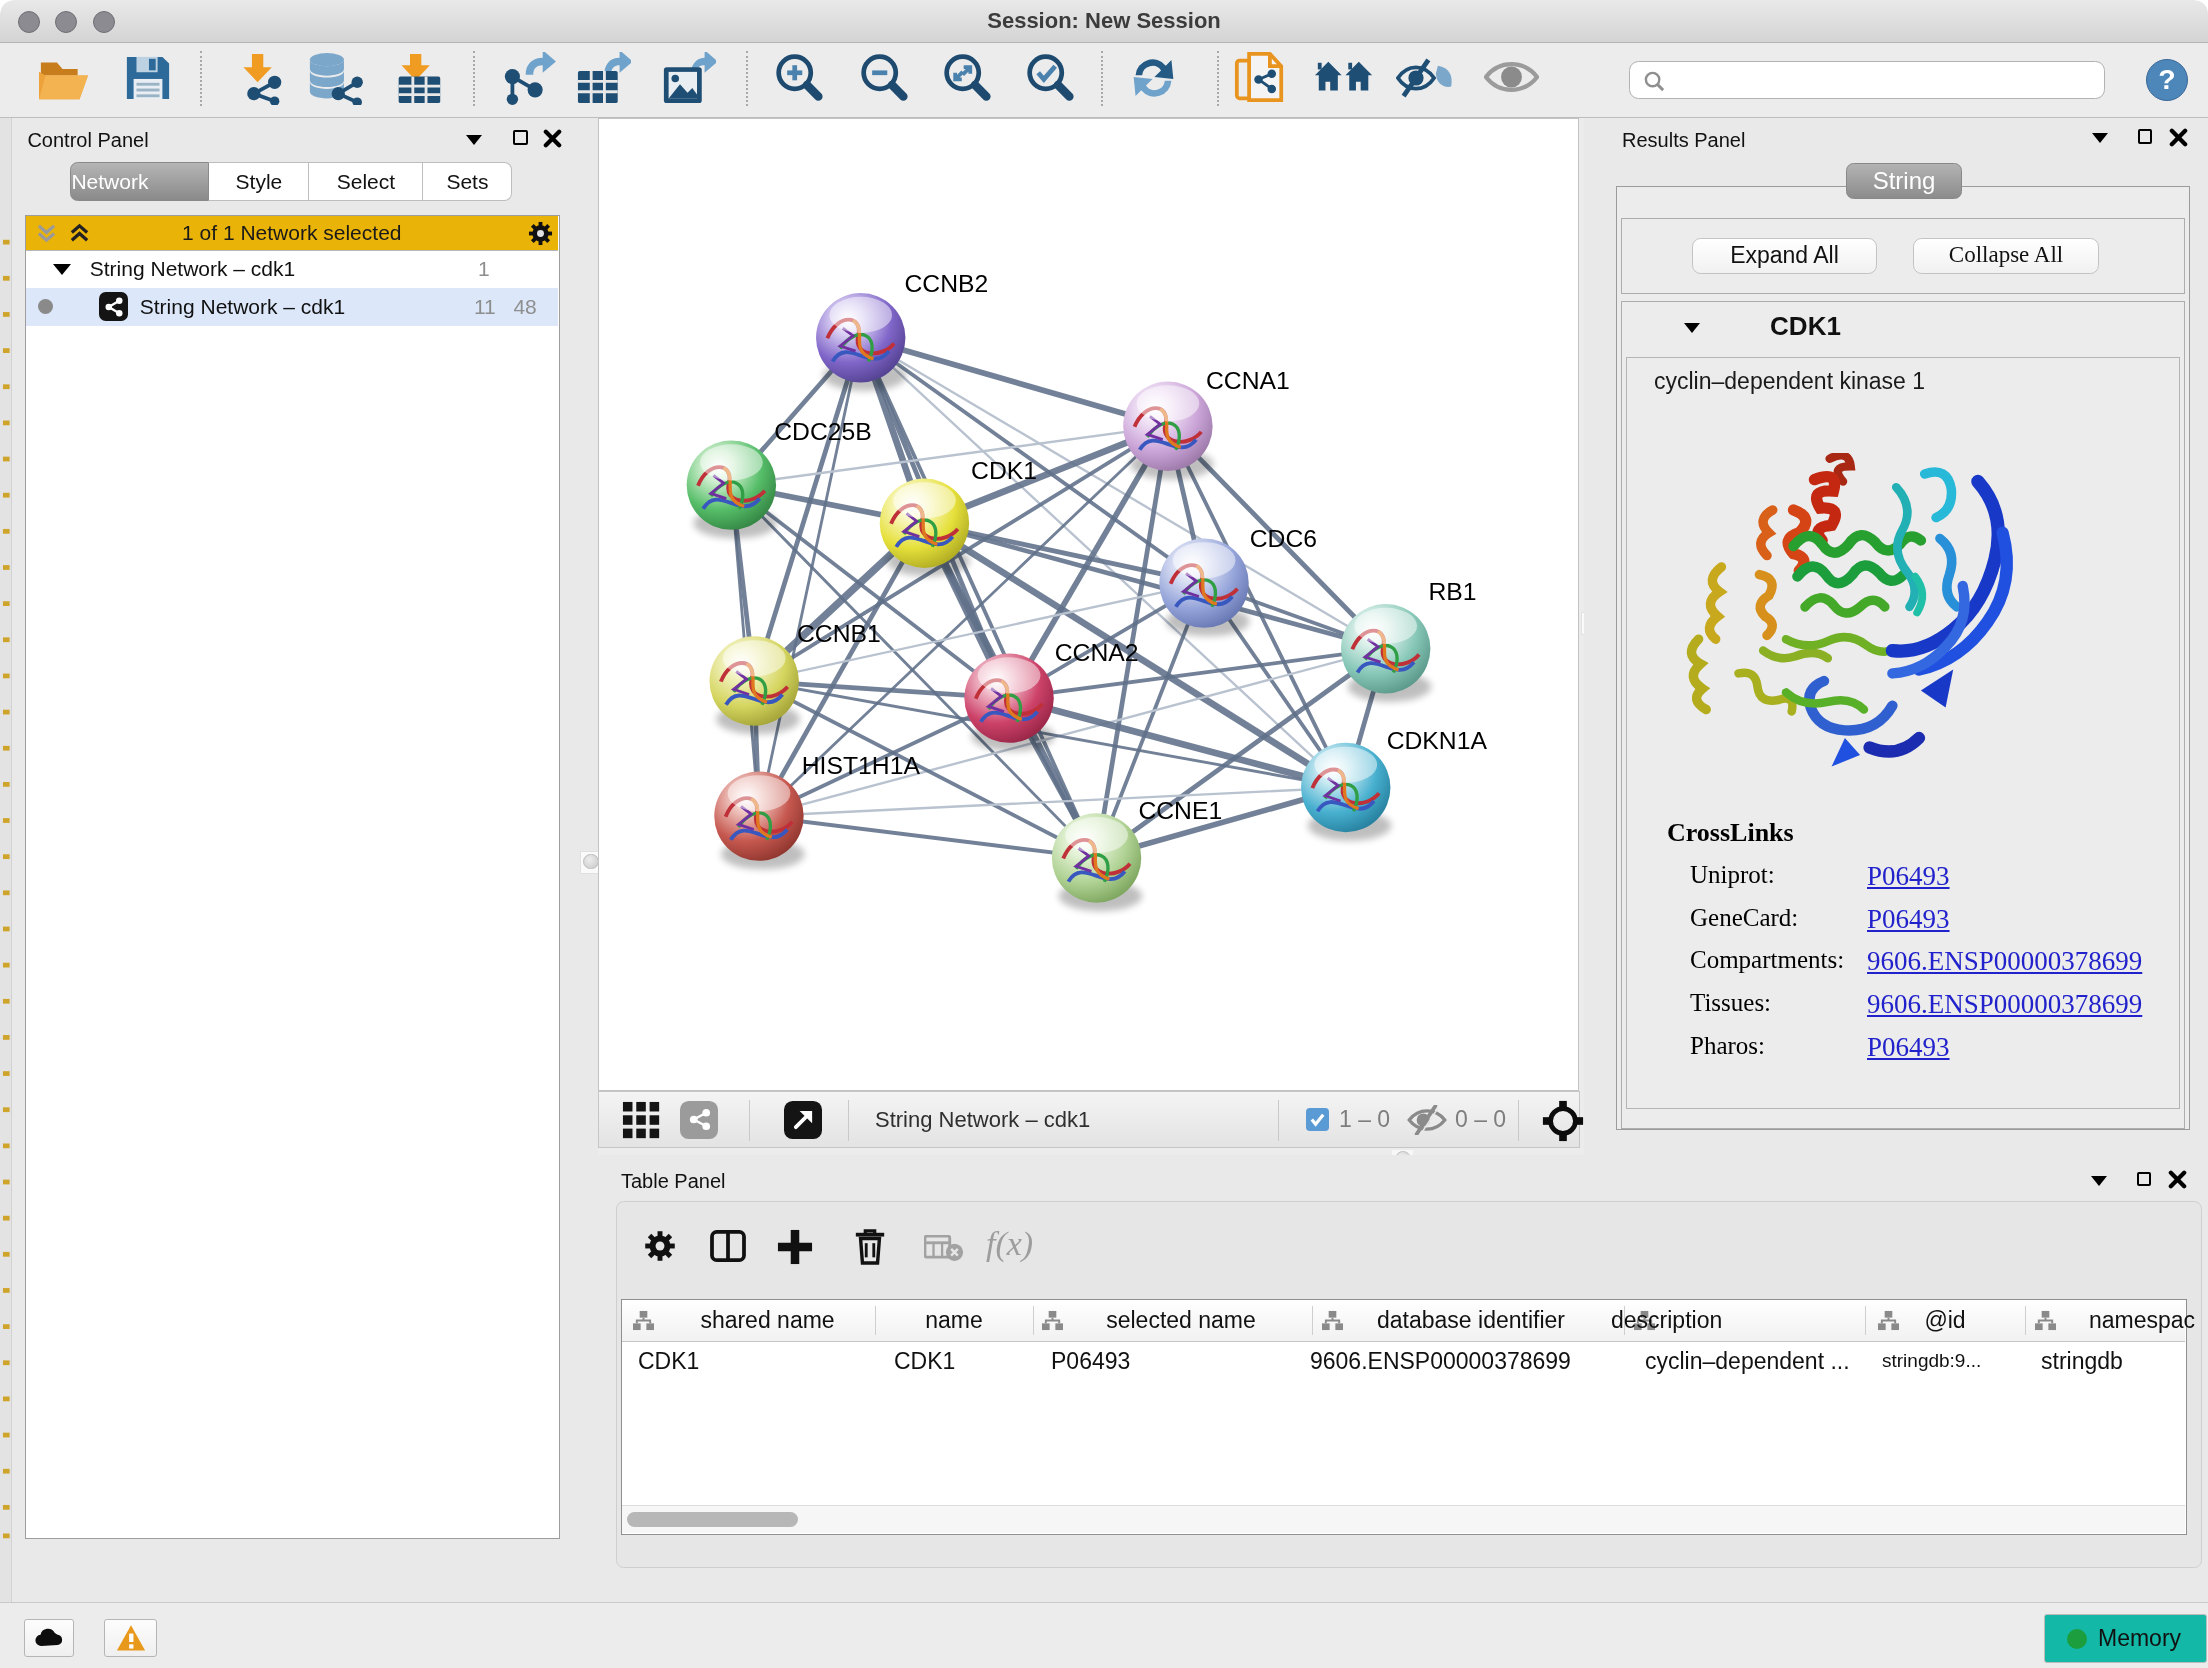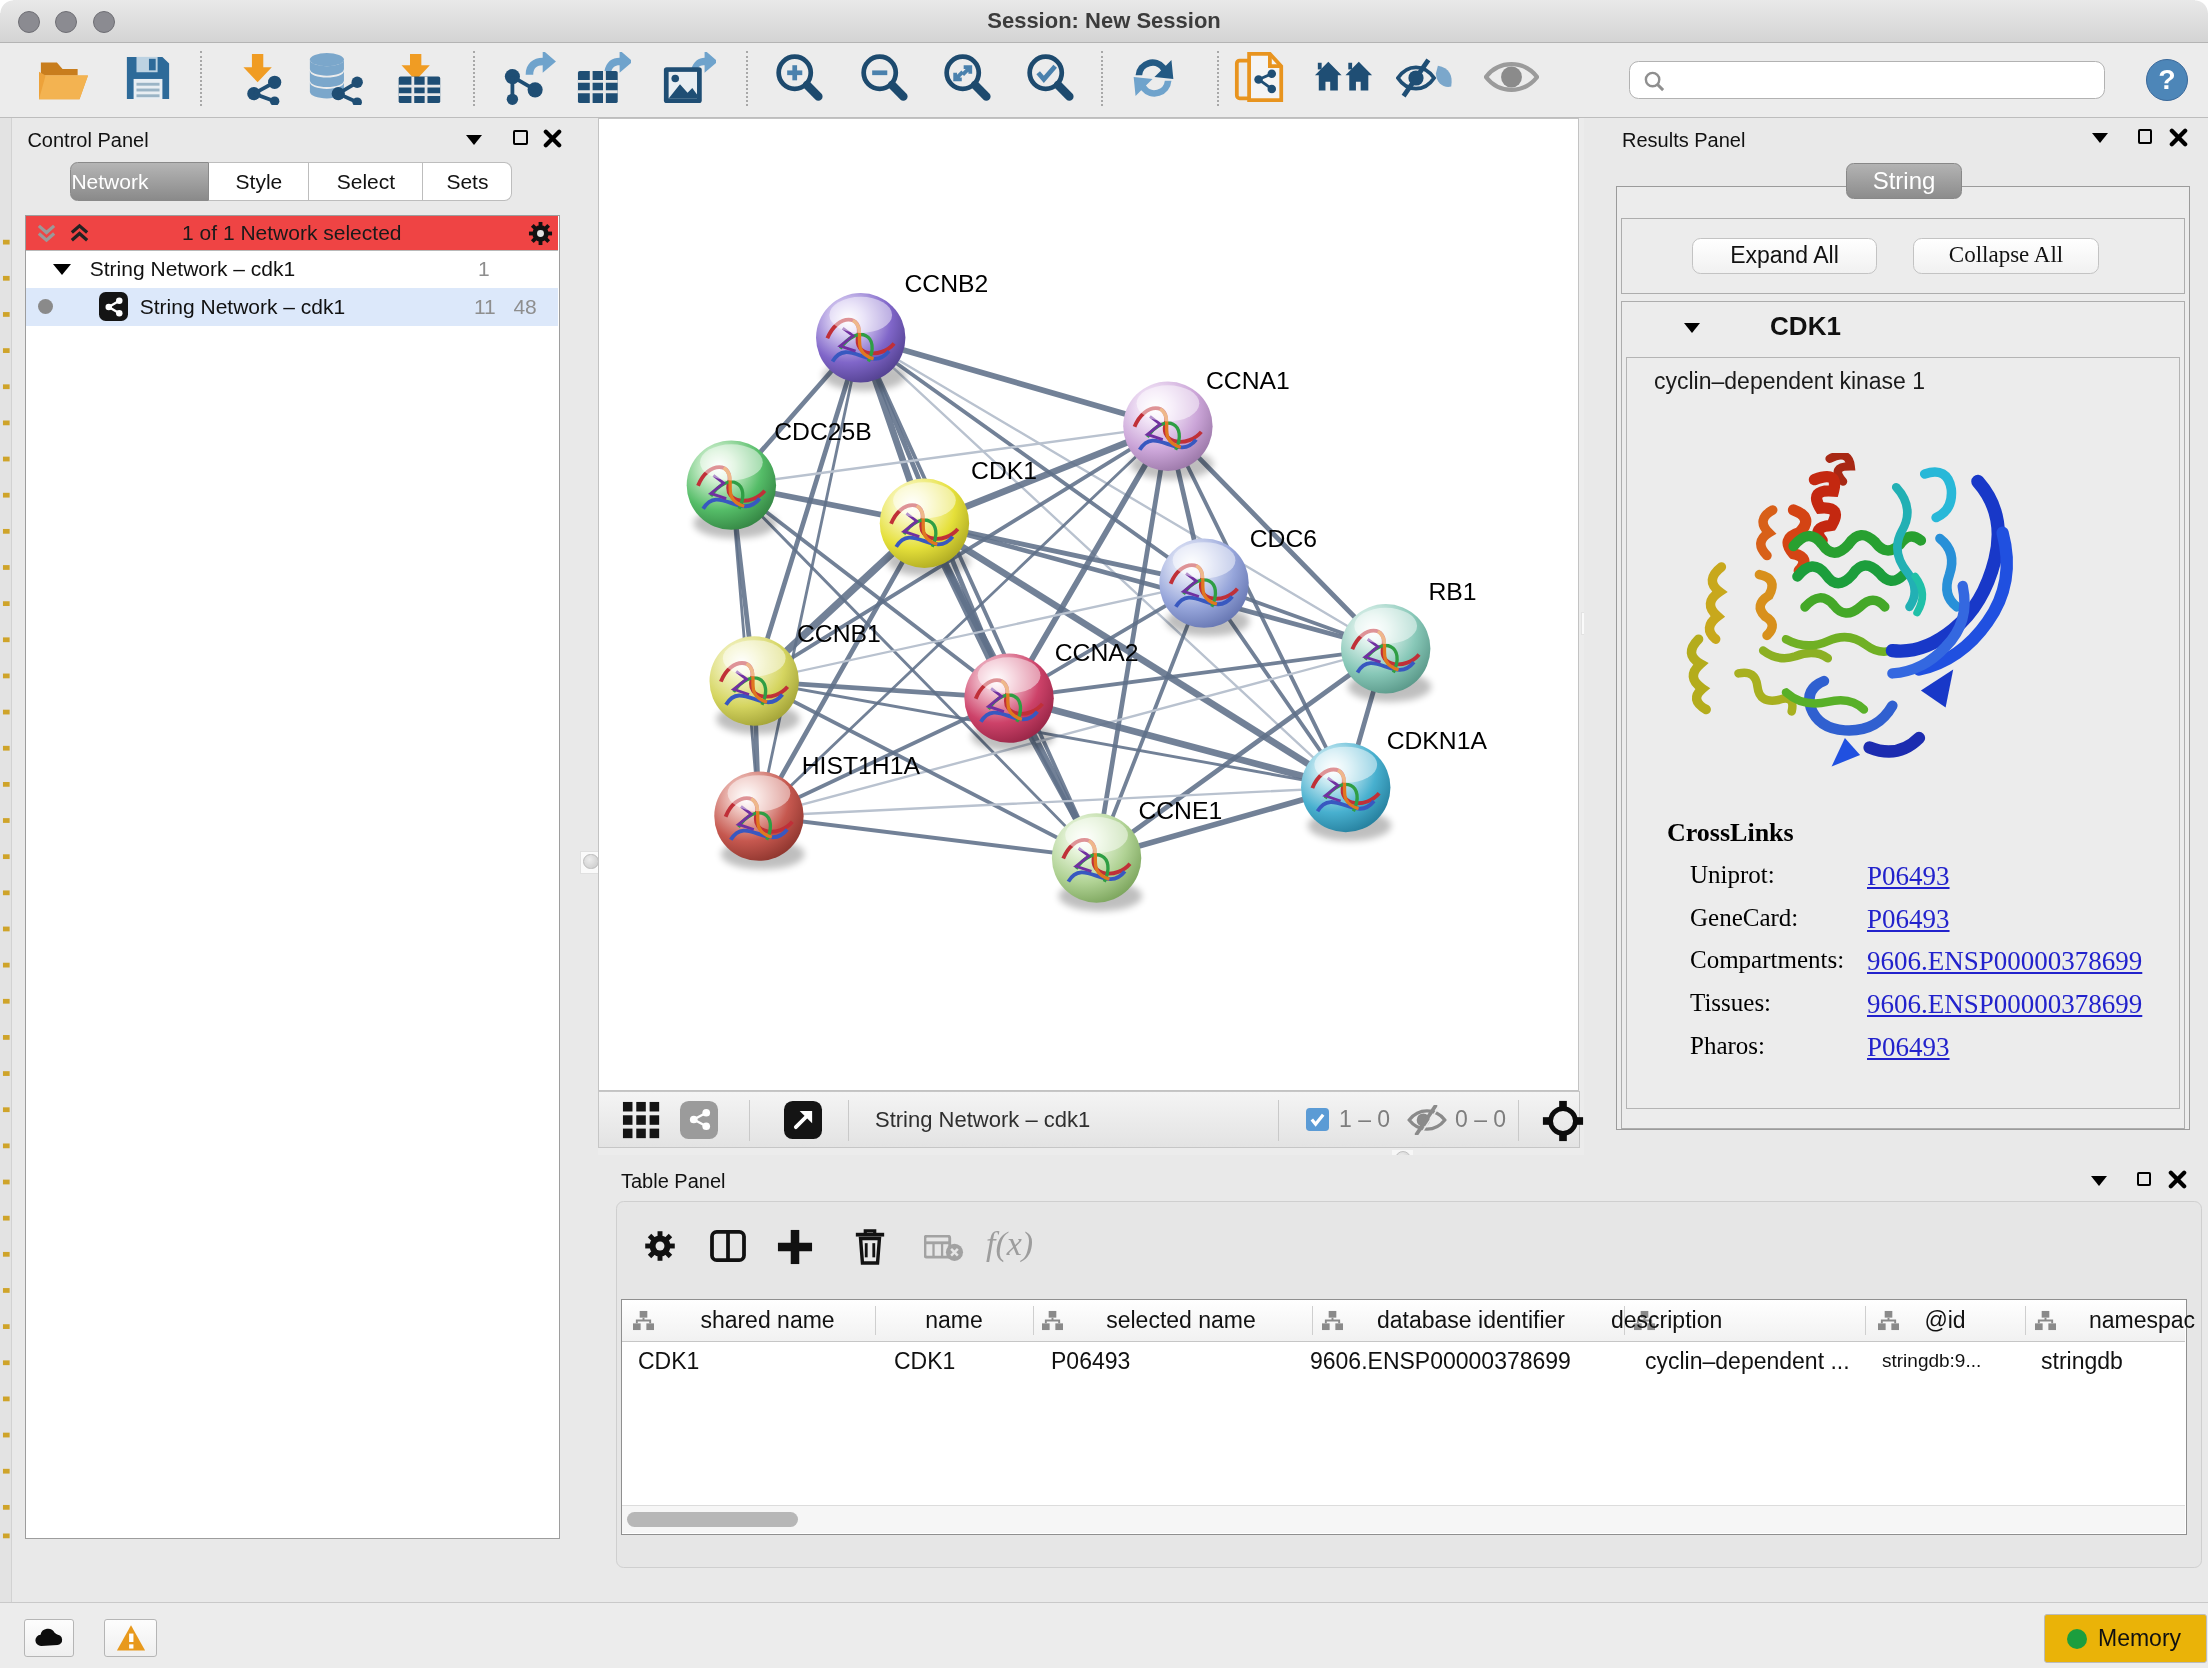--- a/index.html
+++ b/index.html
@@ -254,21 +254,21 @@
   </svg>
 
   <div class="abs" style="left:58px;top:44px;width:442px;height:39px;">
     <div class="abs" style="left:0;top:0;width:139px;height:39px;background:linear-gradient(#b5b5b5,#8a8a8a);border:1px solid #8a8a8a;border-radius:7.6px 0 0 7.6px;box-sizing:border-box;color:#fff;font-size:21px;line-height:37px;">Network</div>
     <div class="abs" style="left:139px;top:0;width:100px;height:39px;background:#fff;border:1px solid #bdbdbd;border-left:none;box-sizing:border-box;color:#111;font-size:21px;text-align:center;line-height:37px;">Style</div>
     <div class="abs" style="left:239px;top:0;width:114px;height:39px;background:#fff;border:1px solid #bdbdbd;border-left:none;box-sizing:border-box;color:#111;font-size:21px;text-align:center;line-height:37px;">Select</div>
     <div class="abs" style="left:353px;top:0;width:89px;height:39px;background:#fff;border:1px solid #bdbdbd;border-left:none;border-radius:0 7.6px 7.6px 0;box-sizing:border-box;color:#111;font-size:21px;text-align:center;line-height:37px;">Sets</div>
   </div>
 
   <div class="abs" style="left:12.4px;top:97px;width:535px;height:1324px;border:1.9px solid #9d9d9d;background:#fff;box-sizing:border-box;">
-    <div class="abs" style="left:0;top:0;width:532px;height:34px;background:#ef4444;border-bottom:1px solid #b9b9b9;">
+    <div class="abs" style="left:0;top:0;width:532px;height:34px;background:#eab308;border-bottom:1px solid #b9b9b9;">
       <svg class="abs" style="left:9.5px;top:6.7px;" width="23" height="21" viewBox="0 0 24 22">
           <g fill="none" stroke="#9a9a9a" stroke-width="3.4">
             <path d="M4 3 l8 7 8-7"></path>
             <path d="M4 11 l8 7 8-7"></path>
           </g>
         </svg>
       <svg class="abs" style="left:42px;top:6.7px;" width="23" height="21" viewBox="0 0 24 22">
           <g fill="none" stroke="#222" stroke-width="3.4">
             <path d="M4 10 l8-7 8 7"></path>
             <path d="M4 18 l8-7 8 7"></path>
@@ -802,20 +802,20 @@
       <circle cx="22" cy="13" r="6" fill="#0d0d0d"></circle>
     </svg>
   </div>
   <div class="abs" style="left:104px;top:16px;width:53px;height:38px;background:linear-gradient(#fdfdfd,#efefef);border:1.9px solid #b5b5b5;border-radius:2.9px;box-sizing:border-box;">
     <svg style="position:absolute;left:10.5px;top:3.8px;" width="30" height="28.5" viewBox="0 0 32 30">
       <path d="M16 1 L31 28 H1 Z" fill="#e8991c"></path>
       <rect x="14" y="10" width="4.6" height="9" fill="#fff"></rect>
       <rect x="14" y="21.5" width="4.6" height="4.5" fill="#fff"></rect>
     </svg>
   </div>
-  <div class="abs" style="left:2044px;top:10.5px;width:163px;height:49px;background:#eab308;border:1.9px solid #bbb;border-radius:2.9px;box-sizing:border-box;">
+  <div class="abs" style="left:2044px;top:10.5px;width:163px;height:49px;background:#14b8a6;border:1.9px solid #bbb;border-radius:2.9px;box-sizing:border-box;">
     <div class="abs" style="left:22px;top:14.3px;width:20px;height:20px;border-radius:50%;background:#1c9e3e;"></div>
     <div class="abs" style="left:53px;top:0;height:46px;line-height:46px;font-size:23px;color:#111;">Memory</div>
   </div>
 </div>
 <div class="abs" style="left:0;top:0;width:13.3px;height:13.3px;background:radial-gradient(circle at 13.3px 13.3px, rgba(255,255,255,0) 12.4px, #fff 13.3px);"></div>
 <div class="abs" style="left:2195px;top:0;width:13.3px;height:13.3px;background:radial-gradient(circle at 0px 13.3px, rgba(255,255,255,0) 12.4px, #fff 13.3px);"></div>
 
 
 </body></html>

